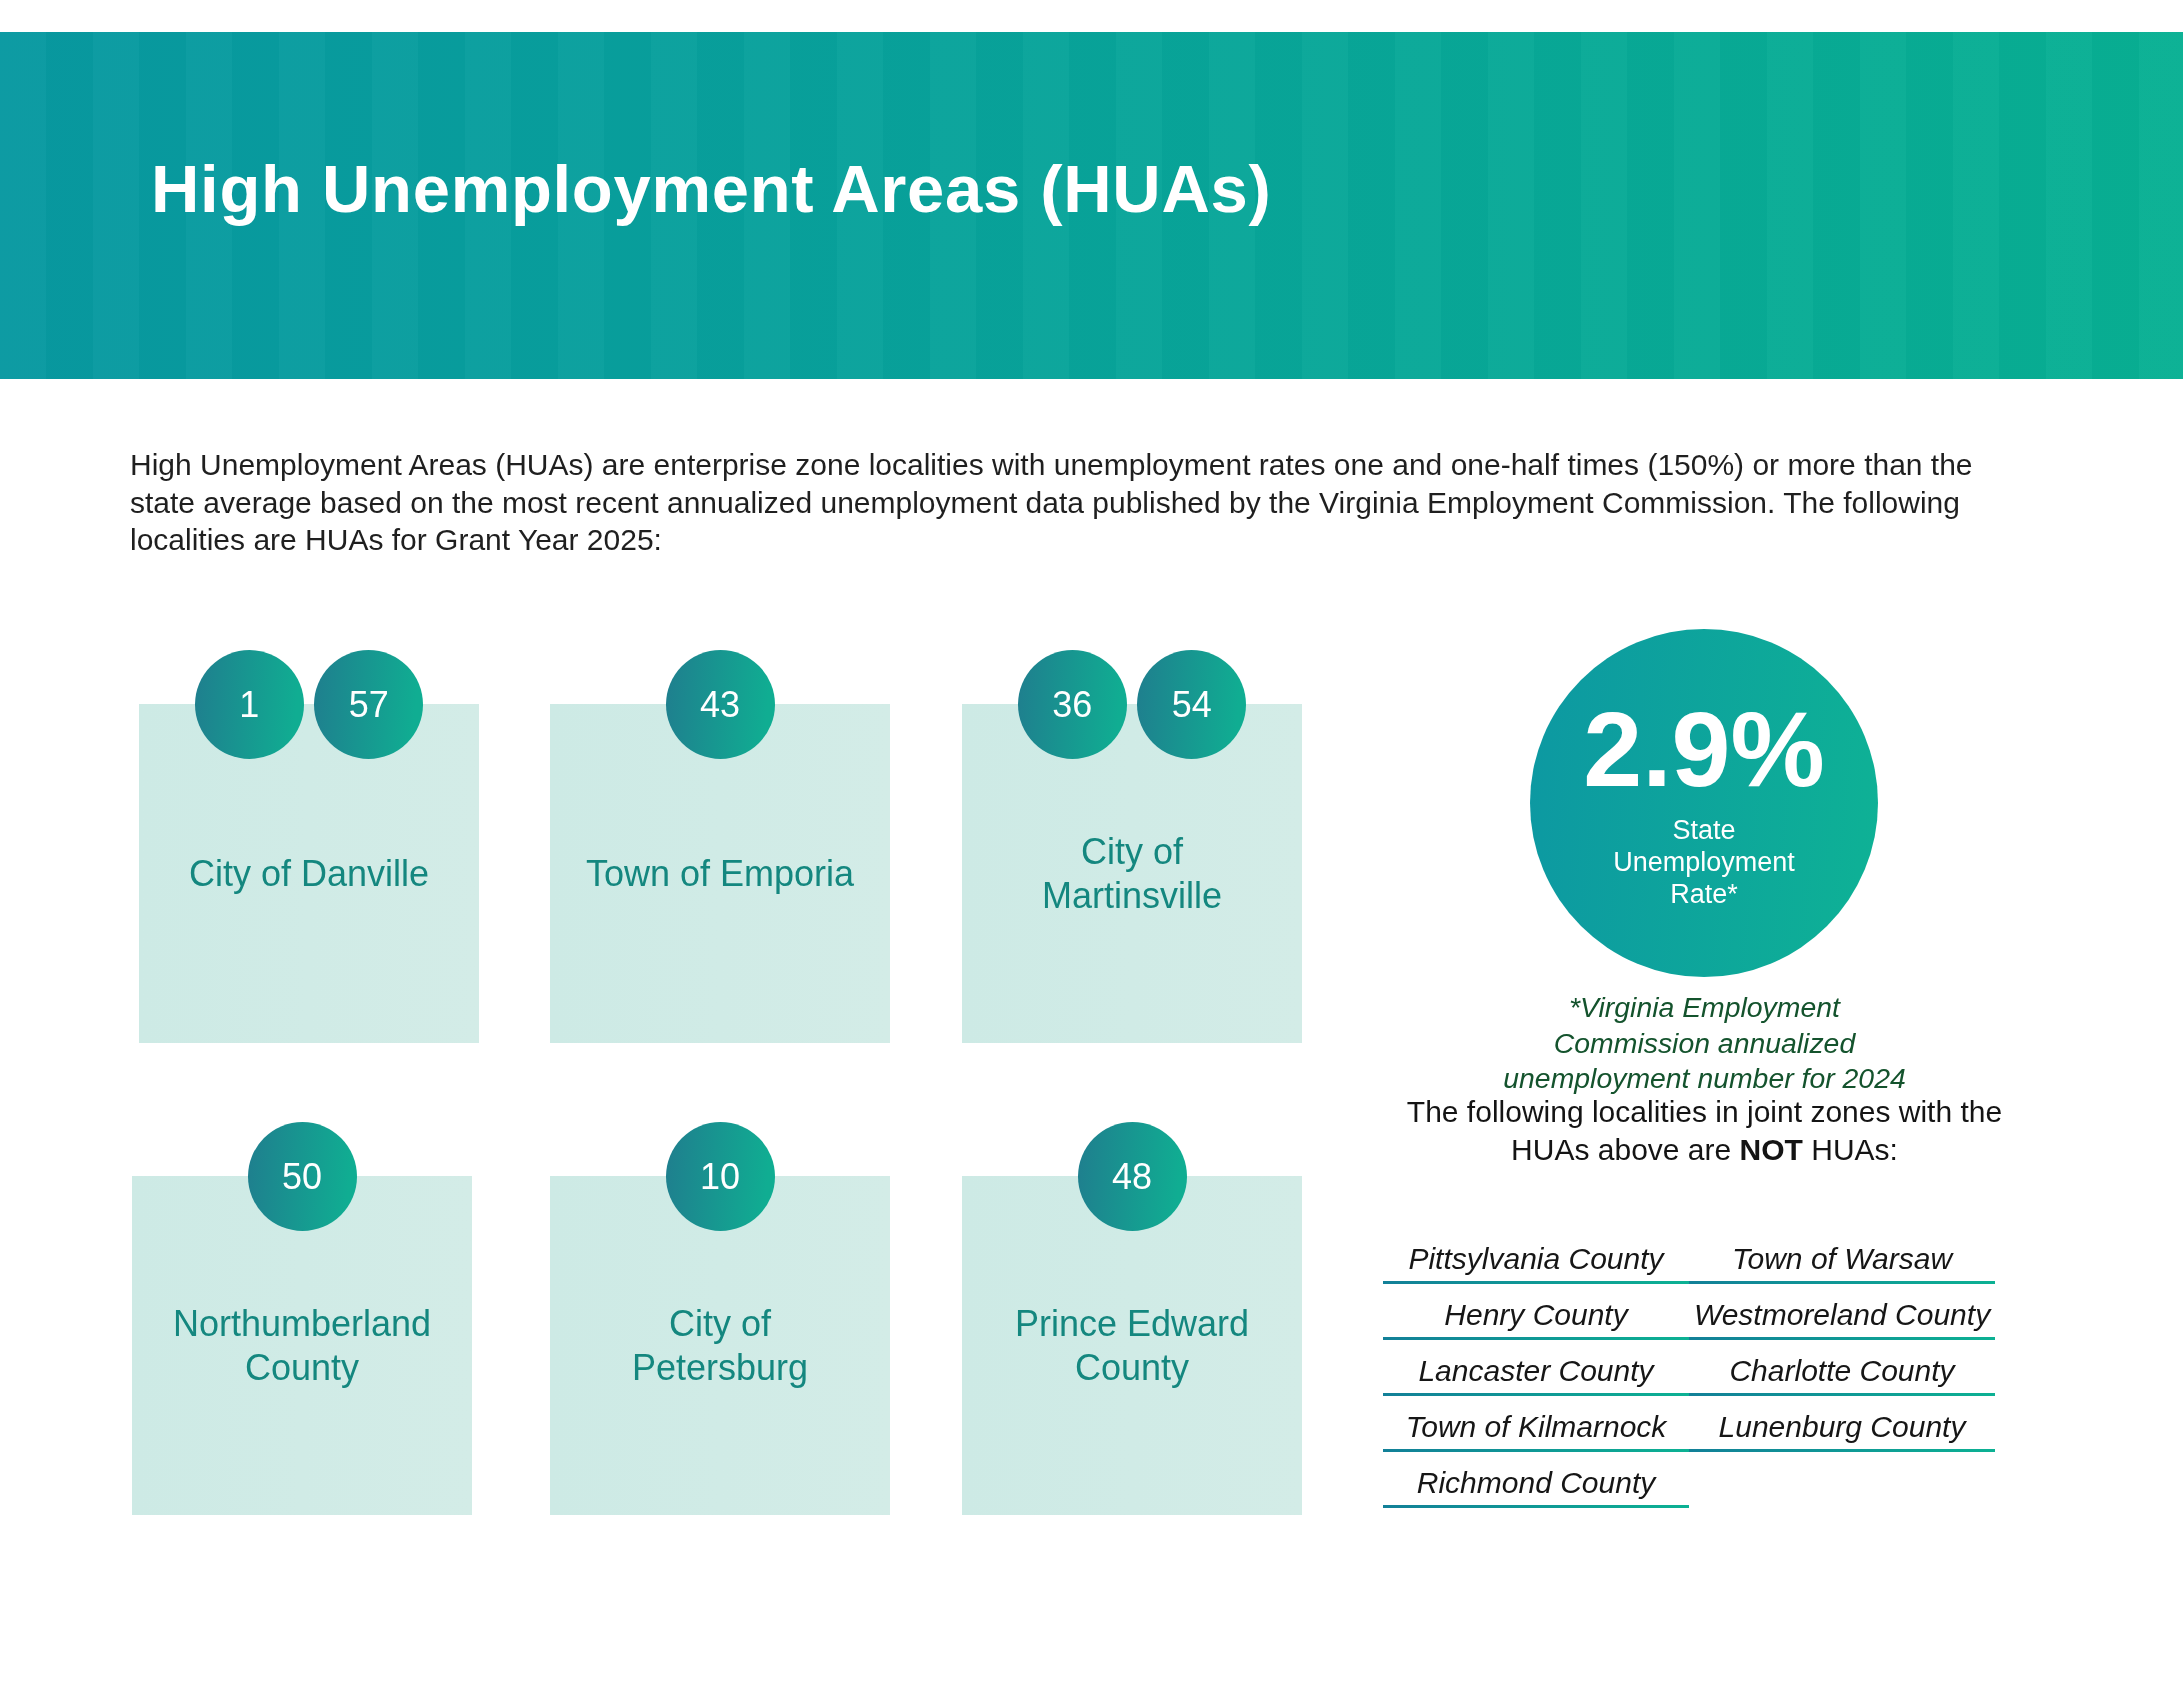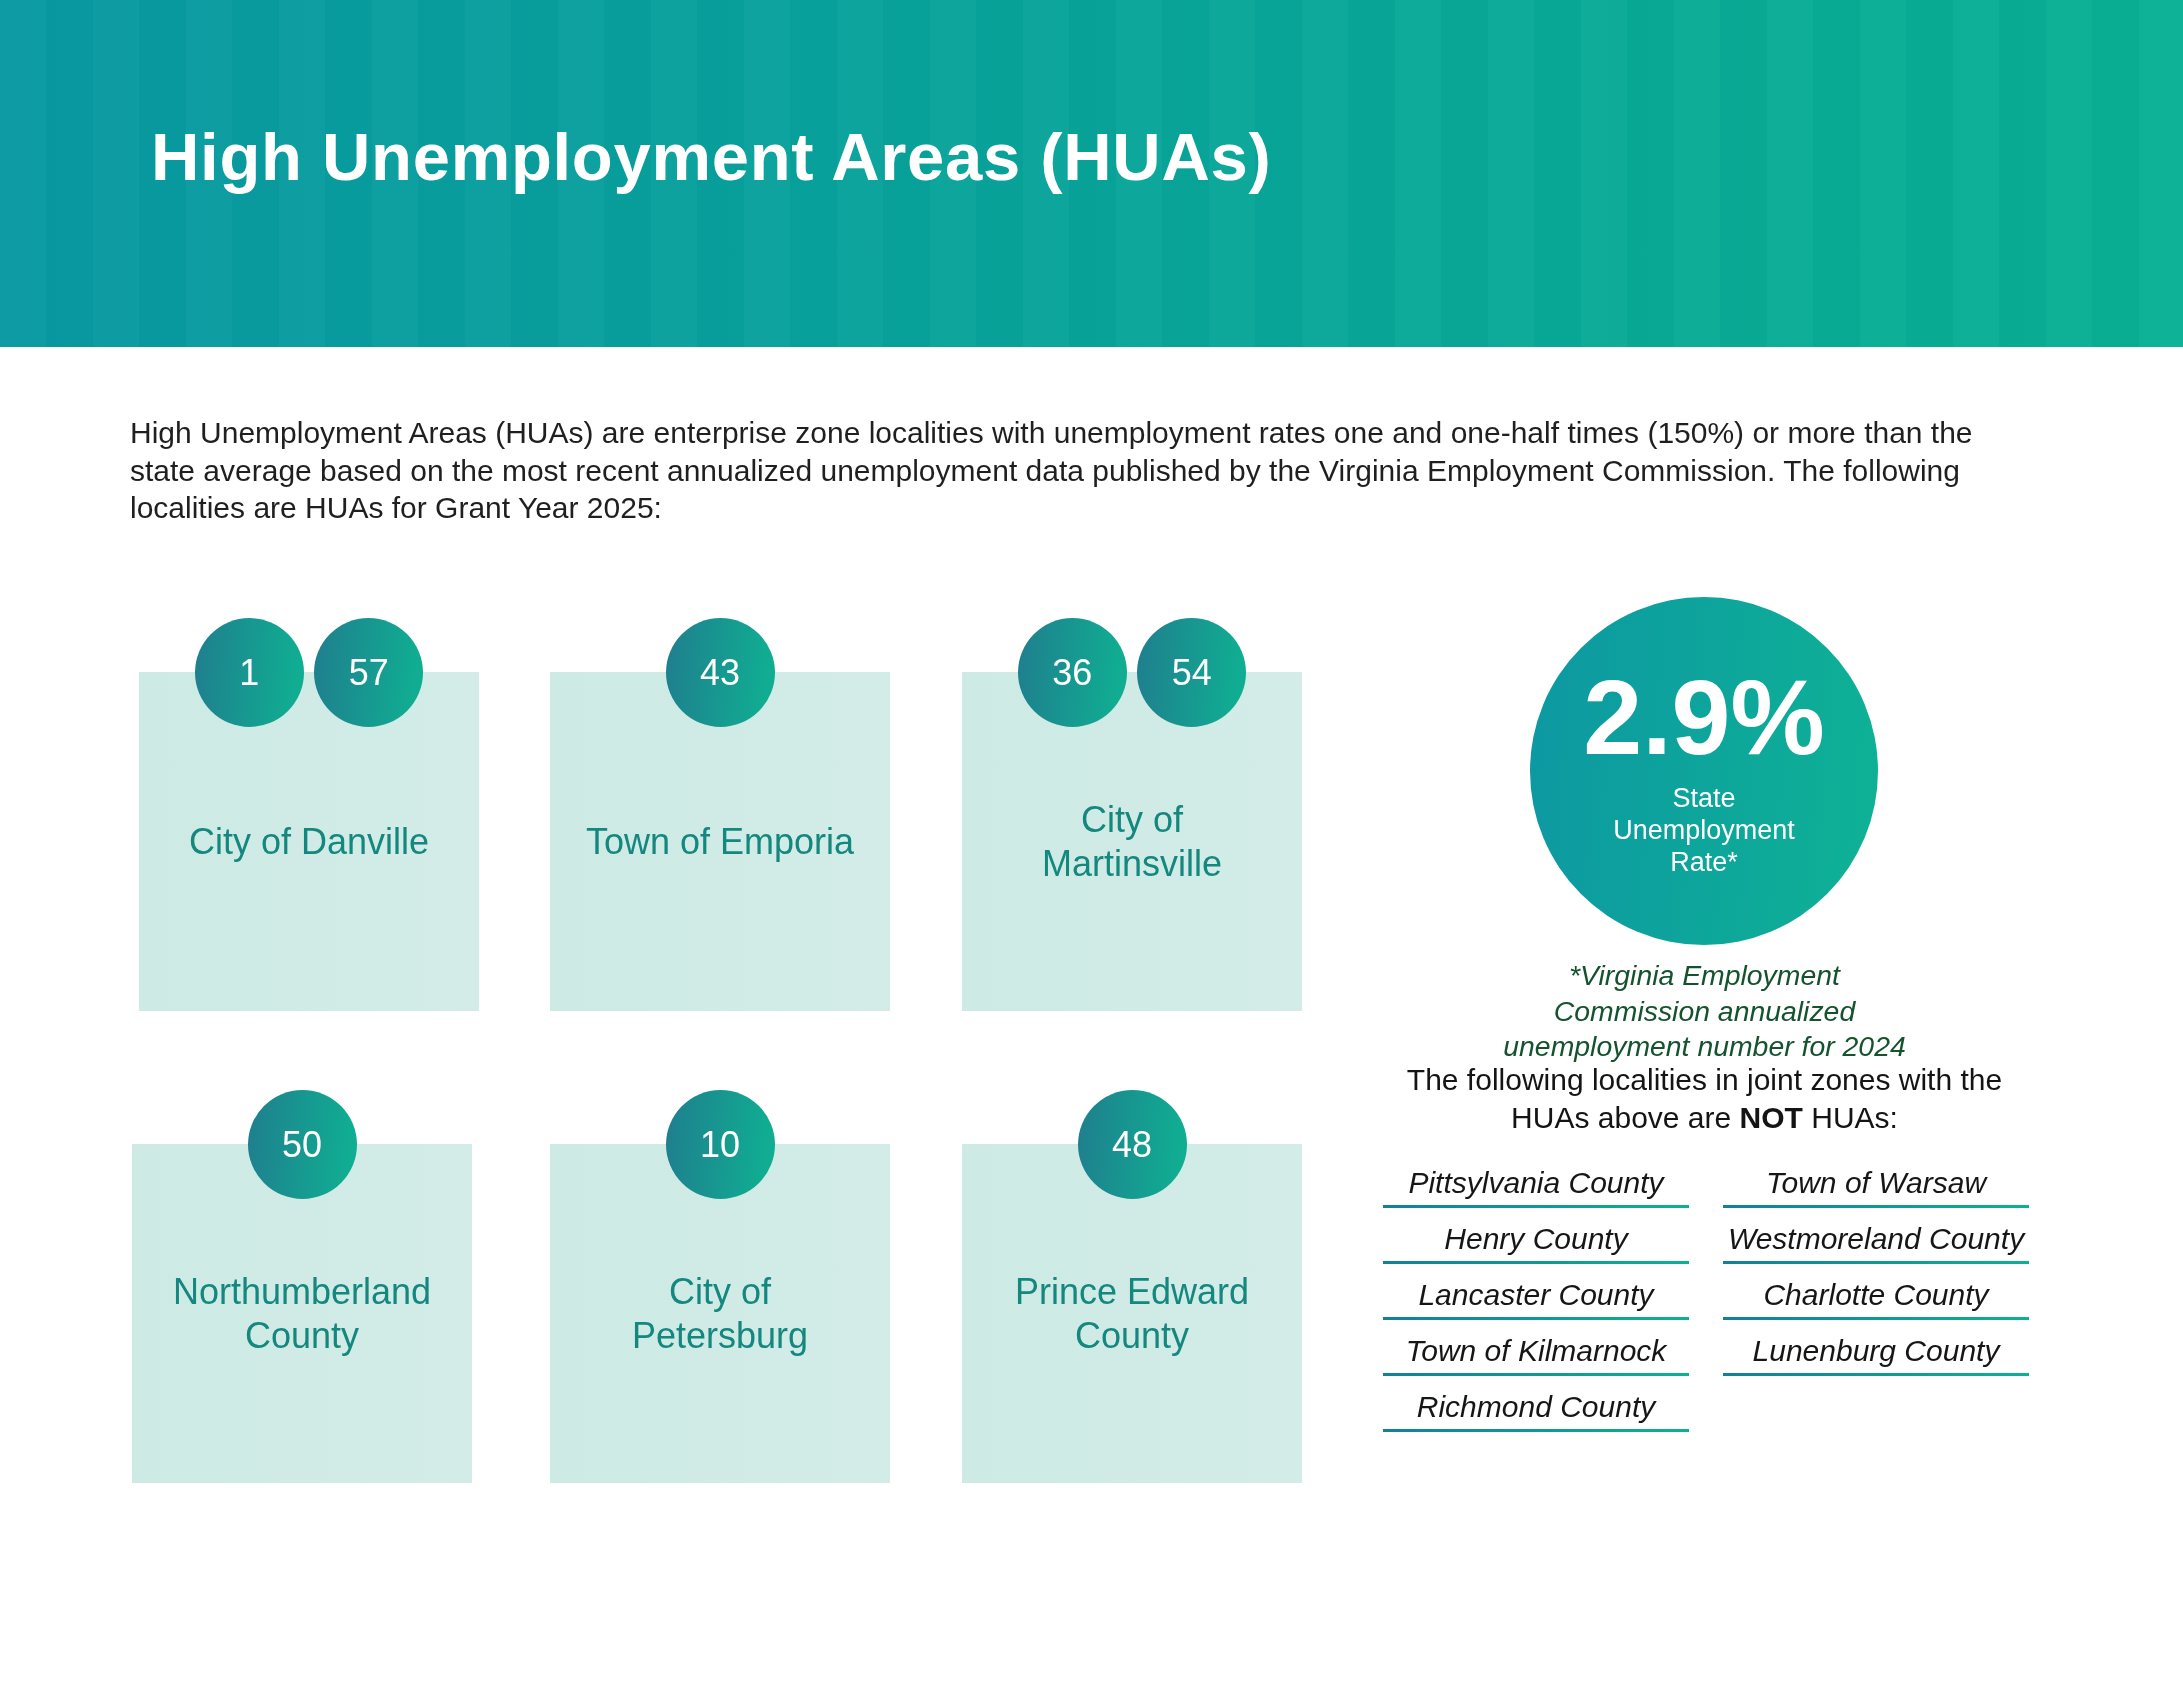--- a/index.html
+++ b/index.html
@@ -3,20 +3,21 @@
 <meta charset="utf-8">
 <style>
   html, body { margin: 0; padding: 0; background: #ffffff; }
   .page {
     position: relative;
     width: 2183px;
     height: 1596px;
     background: #ffffff;
     font-family: "Liberation Sans", sans-serif;
     overflow: hidden;
+    margin-top: 32px;
   }
 
   
   .banner {
     position: absolute;
     left: 0; top: 0;
     width: 2183px; height: 347px;
     background-image:
       repeating-linear-gradient(90deg, rgba(255,255,255,0.025) 0 46px, rgba(0,0,0,0.015) 46px 93px),
       linear-gradient(90deg, #0899a1 0%, #08b093 100%);
@@ -126,26 +127,25 @@
     left: 1387px; top: 1061px;
     width: 635px;
     text-align: center;
     font-size: 30px;
     line-height: 1.28;
     color: #141414;
   }
   .joint-heading b { font-weight: 700; }
   .joint-list {
     position: absolute;
-    left: 1383px; top: 1152px;
+    left: 1383px; top: 1196px;
     display: grid;
     grid-template-columns: 306px 306px;
     grid-template-rows: repeat(5, 56px);
     grid-auto-flow: column;
-    column-gap: 34px;
   }
   .joint-item {
     display: flex;
     align-items: flex-end;
     justify-content: center;
     font-style: italic;
     font-size: 30px;
     color: #161616;
     padding-bottom: 8px;
     background: linear-gradient(90deg, #128098 0%, #0cb193 100%) bottom / 100% 3.3px no-repeat;

